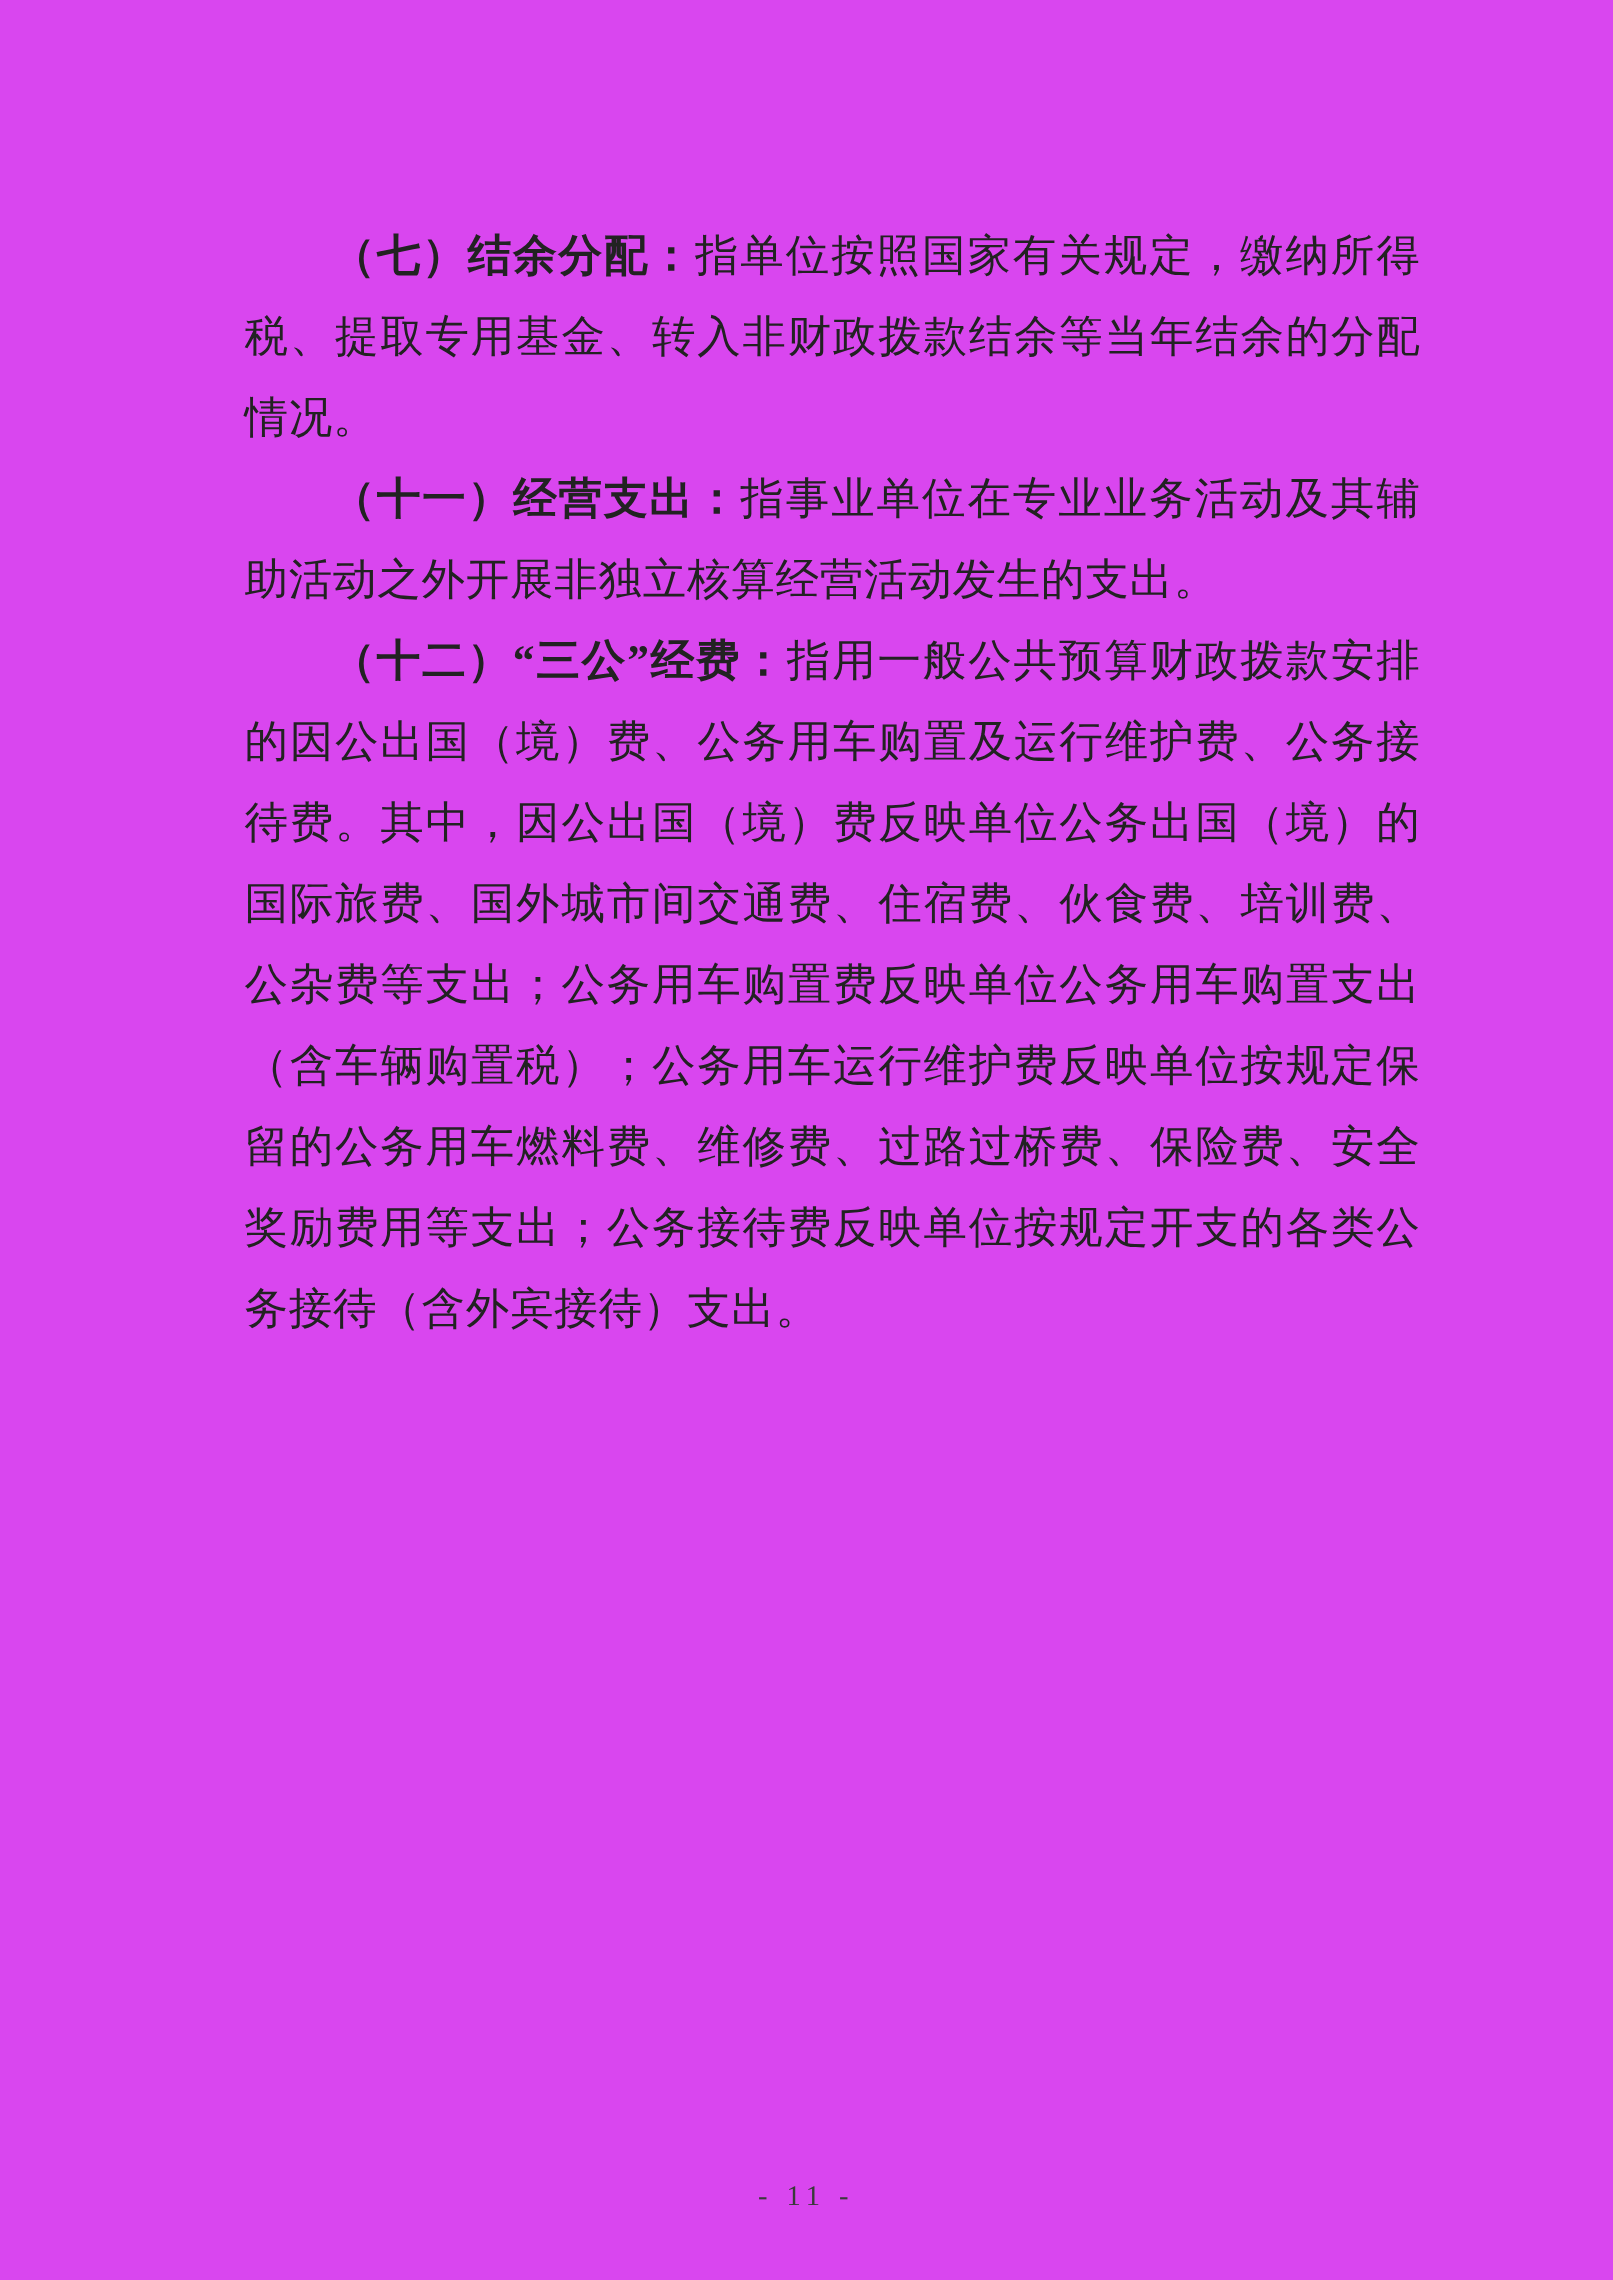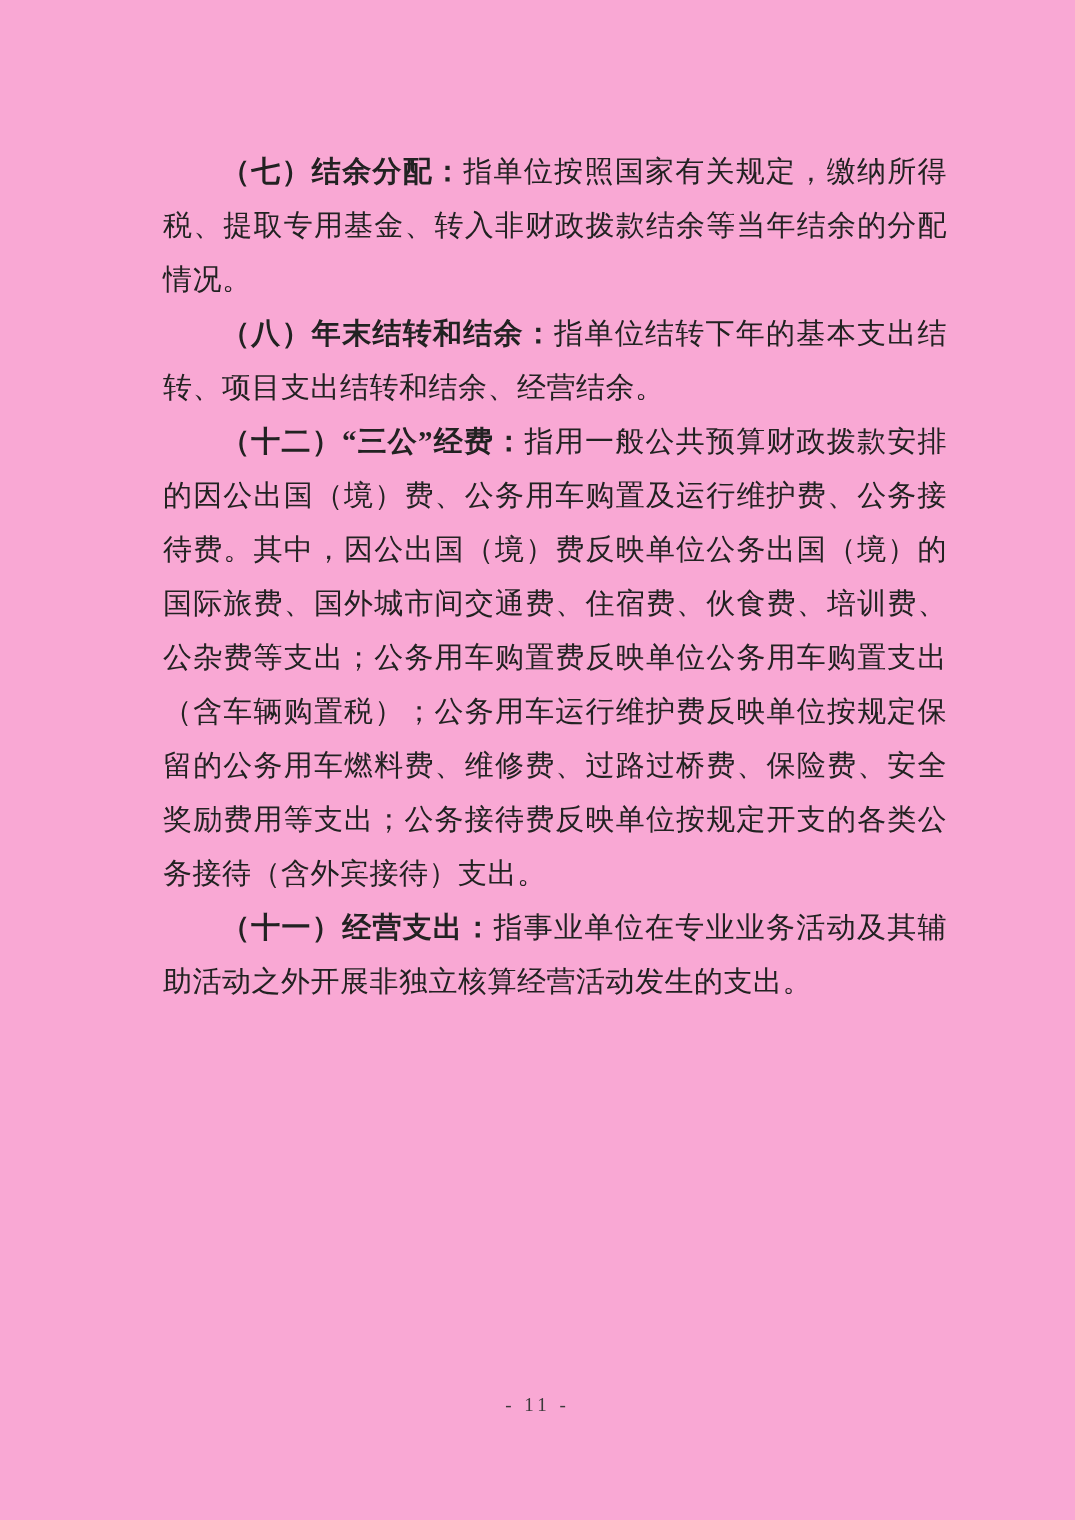--- a/index.html
+++ b/index.html
@@ -4,21 +4,21 @@
 <style>
   html, body {
     margin: 0;
     padding: 0;
     background: #ffffff;
   }
   .page {
     position: relative;
     width: 1075px;
     height: 1520px;
-    background: #f9a8d4;
+    background: #d946ef;
     overflow: hidden;
     font-family: "Liberation Serif", "DejaVu Serif", serif;
     color: #222222;
   }
   .content {
     position: absolute;
     left: 163px;
     top: 144px;
     width: 784px;
   }
@@ -30,41 +30,40 @@
     text-justify: inter-ideograph;
     text-indent: 2em;
     letter-spacing: 0.5px;
     word-break: break-all;
   }
   .para .label {
     font-weight: 700;
   }
   .footer {
     position: absolute;
-    top: 1394px;
+    top: 1454px;
     left: 0;
     width: 100%;
     text-align: center;
     font-size: 19px;
     letter-spacing: 4px;
     color: #3a3a3a;
   }
 </style>
 </head>
 <body>
 
 <div class="page">
   <div class="content">
 
     <p class="para"><span class="label">（七）结余分配：</span><span>指单位按照国家有关规定，缴纳所得税、提取专用基金、转入非财政拨款结余等当年结余的分配情况。</span></p>
 
-    <p class="para"><span class="label">（八）年末结转和结余：</span><span>指单位结转下年的基本支出结转、项目支出结转和结余、经营结余。</span></p>
 
 
 
+    <p class="para"><span class="label">（十一）经营支出：</span><span>指事业单位在专业业务活动及其辅助活动之外开展非独立核算经营活动发生的支出。</span></p>
+
     <p class="para"><span class="label">（十二）“三公”经费：</span><span>指用一般公共预算财政拨款安排的因公出国（境）费、公务用车购置及运行维护费、公务接待费。其中，因公出国（境）费反映单位公务出国（境）的国际旅费、国外城市间交通费、住宿费、伙食费、培训费、公杂费等支出；公务用车购置费反映单位公务用车购置支出（含车辆购置税）；公务用车运行维护费反映单位按规定保留的公务用车燃料费、维修费、过路过桥费、保险费、安全奖励费用等支出；公务接待费反映单位按规定开支的各类公务接待（含外宾接待）支出。</span></p>
-
-    <p class="para"><span class="label">（十一）经营支出：</span><span>指事业单位在专业业务活动及其辅助活动之外开展非独立核算经营活动发生的支出。</span></p>
 
   </div>
 
   <div class="footer">- 11 -</div>
 </div>
 
 </body></html>

